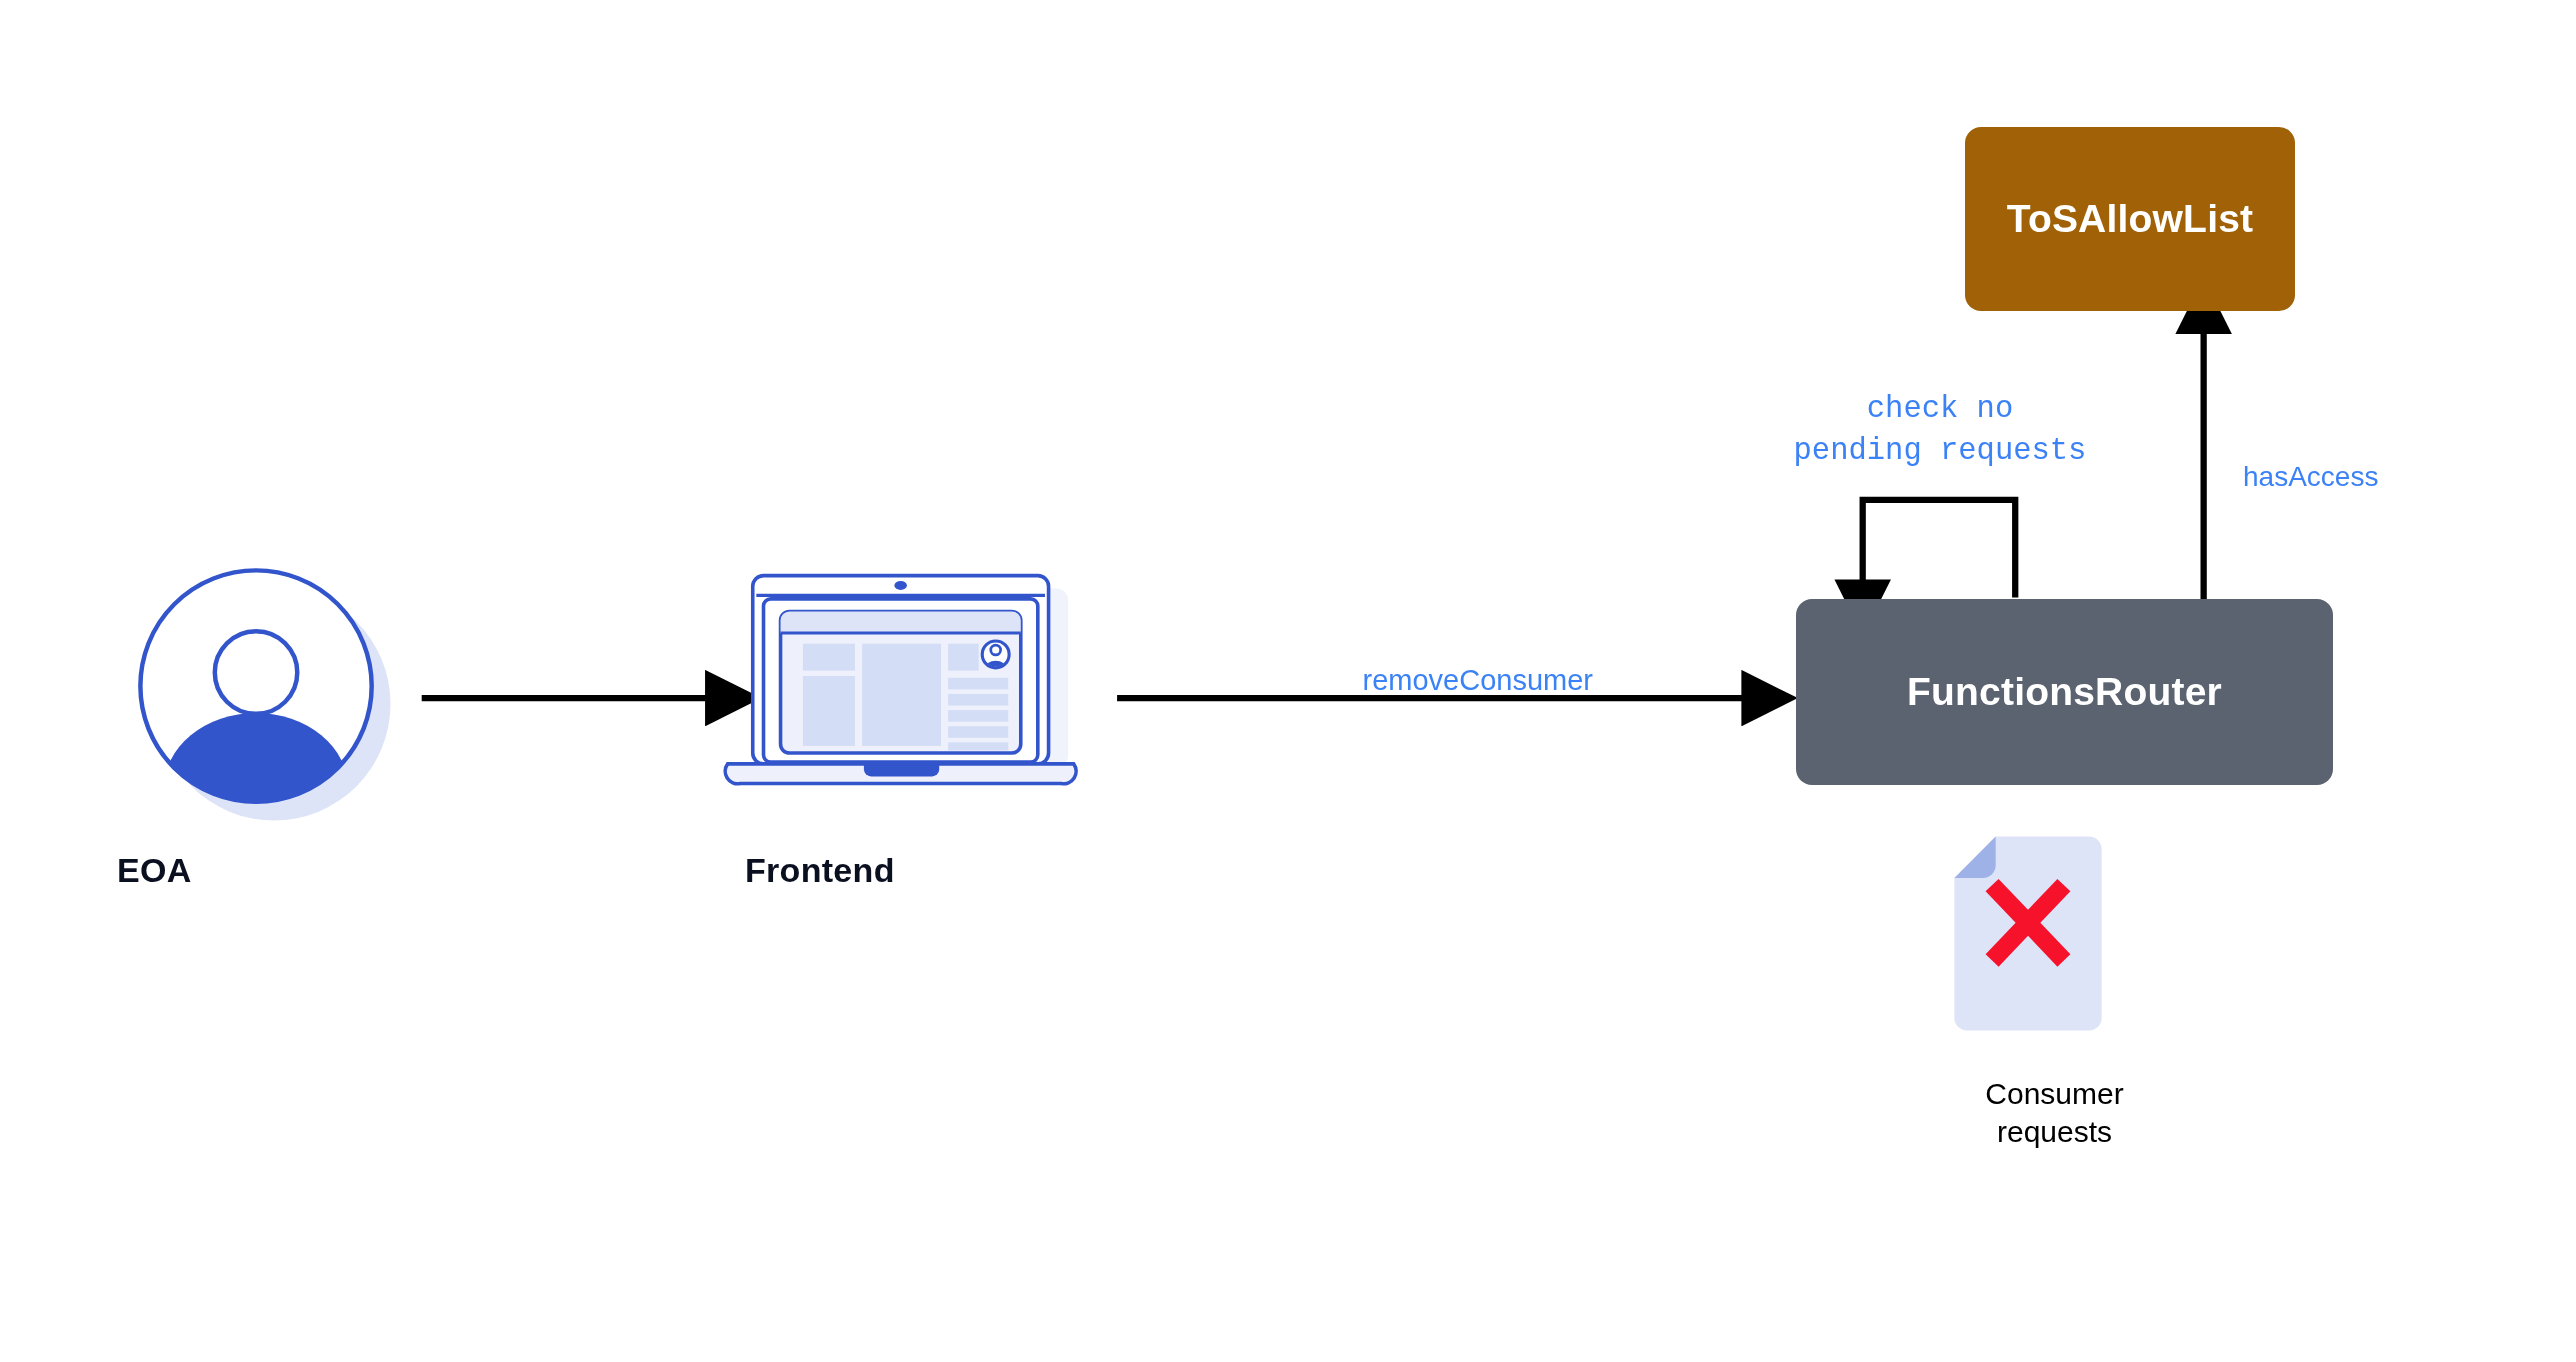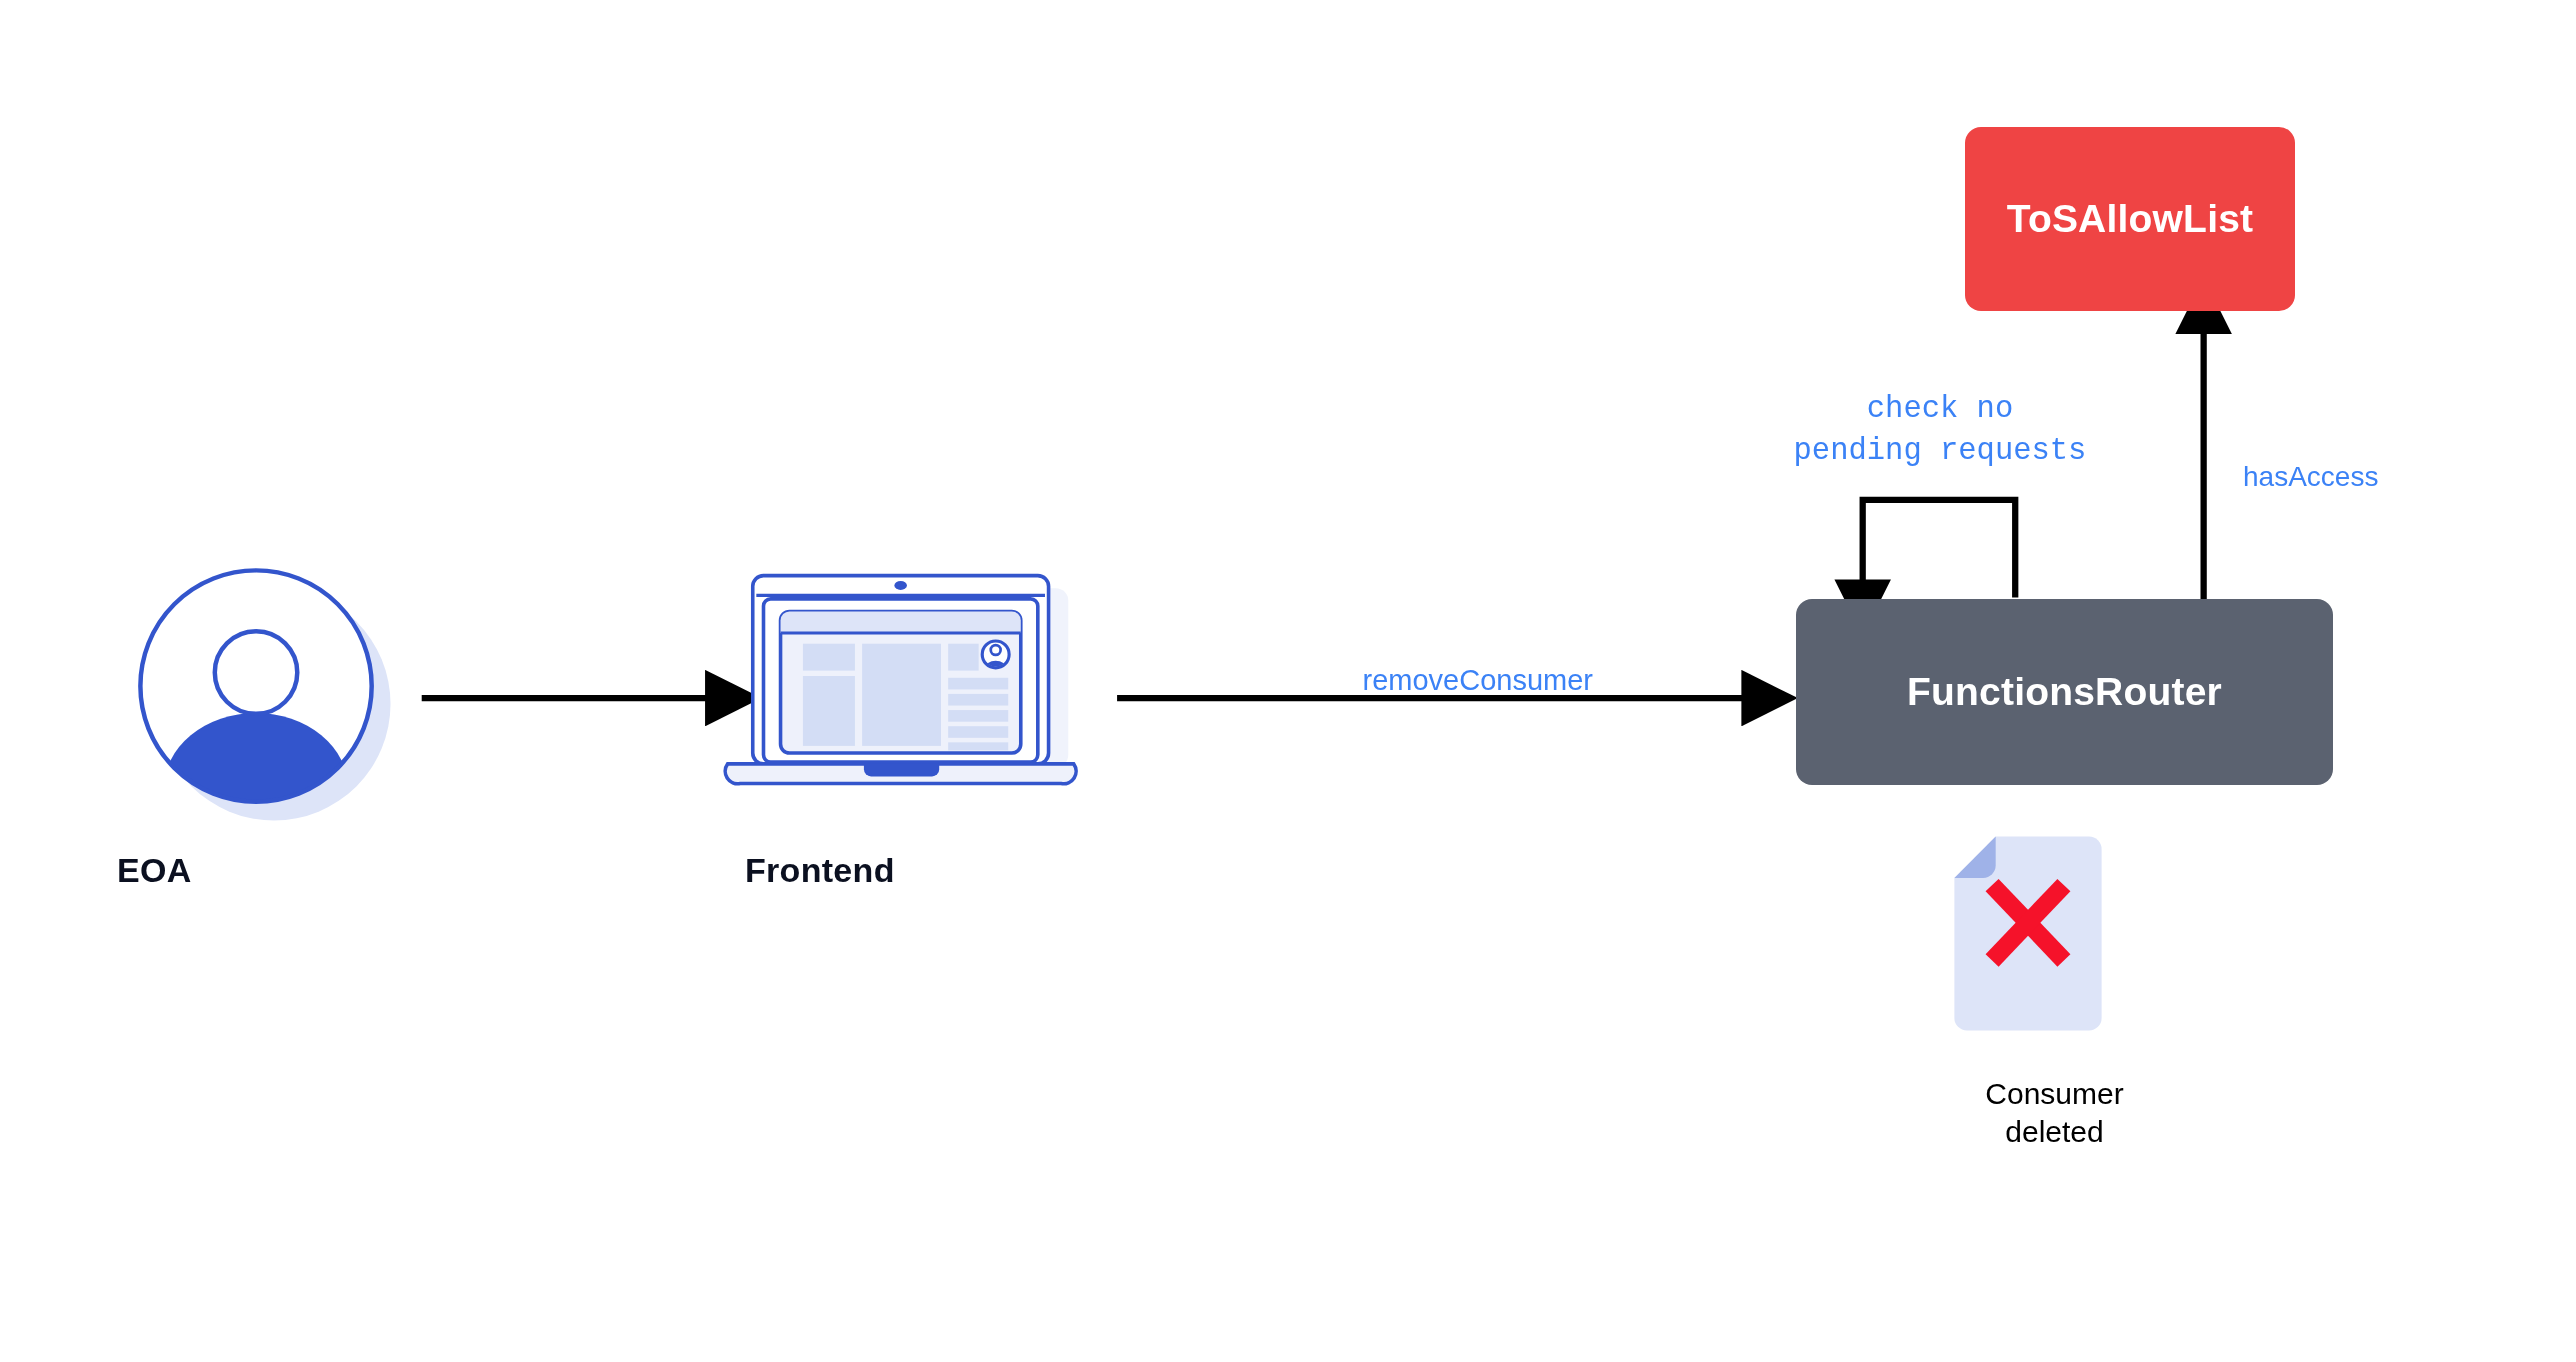--- a/index.html
+++ b/index.html
@@ -38,21 +38,21 @@
     letter-spacing: 0.2px;
     text-align: center;
     font-family: "Liberation Sans", sans-serif;
     user-select: none;
   }
   #tos-allowlist-box {
     left: 1965px;
     top: 127px;
     width: 330px;
     height: 184px;
-    background: #ef4444;
+    background: #a16207;
     font-size: 39px;
   }
   #functions-router-box {
     left: 1796px;
     top: 599px;
     width: 537px;
     height: 186px;
     background: #5b6270;
     font-size: 39px;
   }
@@ -245,16 +245,16 @@
       <path d="M54 4 L54 36 a14 14 0 0 1 -14 14 L8 50 z" fill="#9fb2e8"></path>
 
       <g stroke="#f5122a" stroke-width="20" stroke-linecap="butt">
         <line x1="50" y1="58" x2="130" y2="142"></line>
         <line x1="130" y1="58" x2="50" y2="142"></line>
       </g>
     </svg>
   </div>
 
   <div class="plain-caption" id="consumer-deleted-caption">Consumer
-deleted</div>
+requests</div>
 
 </div>
 
 
 </body></html>

